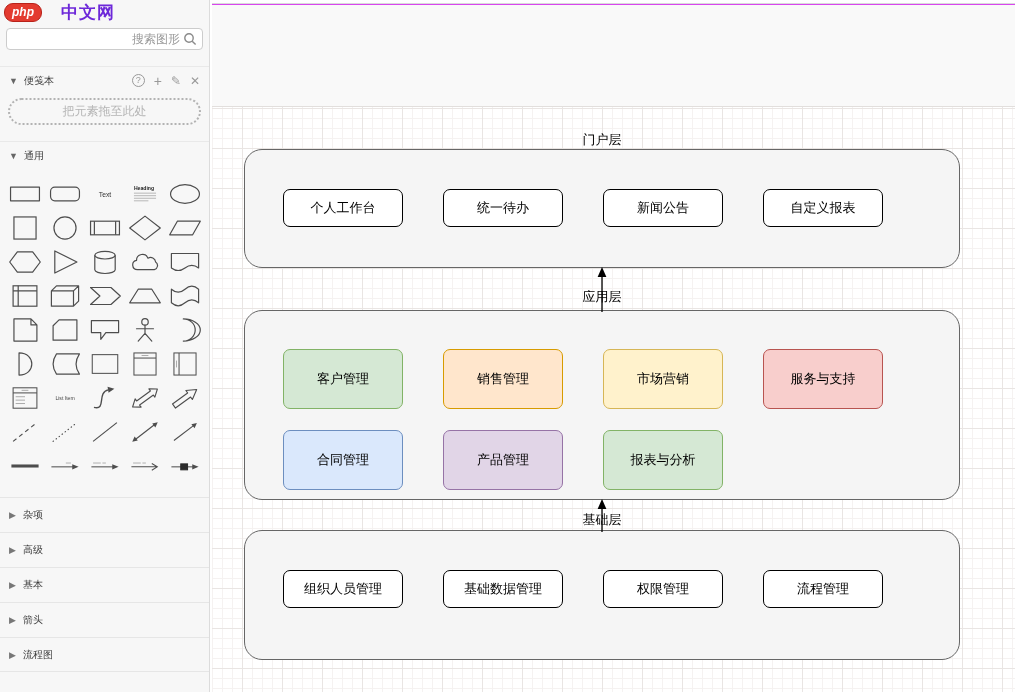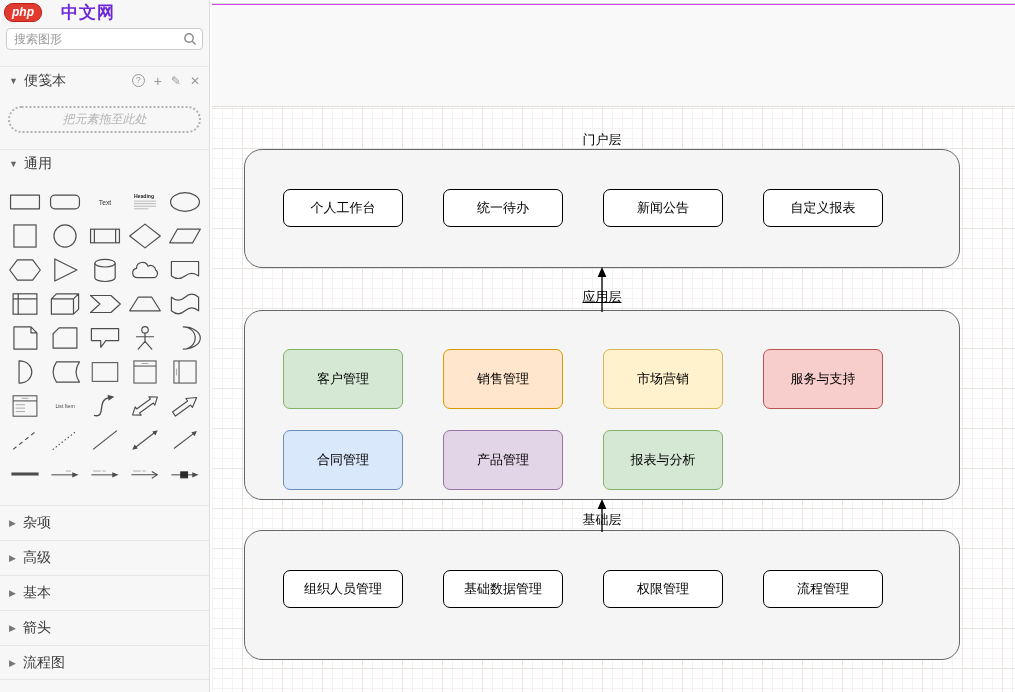--- a/index.html
+++ b/index.html
@@ -9,35 +9,35 @@
   
   .sidebar { position:absolute; left:0; top:0; width:210px; height:692px;
     background:#f7f7f7; border-right:1px solid #dcdcdc; z-index:10; }
   .logo-row { height:24px; display:flex; align-items:center; padding:2px 4px; }
   .logo-badge { background:#e33a2f; color:#fff; font-weight:bold; font-style:italic;
     font-size:12px; border-radius:9px; padding:1px 7px 2px; border:1px solid #b8221a;
     margin-right:19px; }
   .logo-text { font-size:17px; font-weight:bold; color:#6d28d9; letter-spacing:1px; }
   .search-row { position:relative; margin:4px 6px 0; }
   .search-input { width:100%; height:22px; border:1px solid #ccc; border-radius:4px;
-    background:#fff; font-size:12px; padding:0 22px 0 7px; color:#333; outline:none; }
+    background:#fff; font-size:12px; padding:0 22px 0 7px; color:#333; outline:none;text-align:right; }
   .search-input::placeholder { color:#9a9a9a; }
   .search-icon { position:absolute; right:6px; top:4px; }
   .section-header { display:flex; align-items:center; height:28px; padding:0 9px;
     border-top:1px solid #e9e9e9; margin-top:16px; }
   .tri { font-size:9px; color:#666; margin-right:6px; }
-  .sec-label { font-size:14px; color:#3b3b3b; }
+  .sec-label { font-size:10px; color:#3b3b3b; }
   .sp-icons { margin-left:auto; display:flex; align-items:center; gap:9px; color:#999; }
   .q-circle { width:13px; height:13px; border:1px solid #999; border-radius:50%;
     font-size:9px; line-height:11px; text-align:center; display:inline-block; }
   .sp-plus { font-size:14px; line-height:12px; }
   .sp-pencil { font-size:12px; }
   .sp-close { font-size:12px; }
-  .dropzone { margin:12px 8px 0; height:27px; border:2px dotted #b3b3b3; border-radius:15px;
-    display:flex; align-items:center; justify-content:center; font-size:12px; color:#b5b5b5;font-style:italic; }
+  .dropzone { margin:4px 8px 0; height:27px; border:2px dotted #b3b3b3; border-radius:15px;
+    display:flex; align-items:center; justify-content:center; font-size:12px; color:#b5b5b5; }
   .shape-grid { display:grid; grid-template-columns:repeat(5,40px); grid-auto-rows:34px;
     justify-content:center; padding:8px 0 14px; }
   .cell { display:flex; align-items:center; justify-content:center; cursor:grab; }
   .cell svg { display:block; }
   .collapsed-row { height:35px; display:flex; align-items:center; padding:0 9px;
     border-top:1px solid #e6e6e6; }
   .collapsed-row:last-child { border-bottom:1px solid #e6e6e6; }
   .tri-r { font-size:9px; color:#777; margin-right:7px; }
 
   
@@ -399,21 +399,21 @@
     <div class="node" style="left: 71px; top: 189px; width: 120px; height: 38px; background: rgb(255, 255, 255); border-color: rgb(0, 0, 0);">个人工作台</div>
     <div class="node" style="left: 231px; top: 189px; width: 120px; height: 38px; background: rgb(255, 255, 255); border-color: rgb(0, 0, 0);">统一待办</div>
     <div class="node" style="left: 391px; top: 189px; width: 120px; height: 38px; background: rgb(255, 255, 255); border-color: rgb(0, 0, 0);">新闻公告</div>
     <div class="node" style="left: 551px; top: 189px; width: 120px; height: 38px; background: rgb(255, 255, 255); border-color: rgb(0, 0, 0);">自定义报表</div>
 
     <svg class="flow-arrow" style="left:382px; top:265px;" width="16" height="48">
       <path d="M8,10 V47" stroke="#000" stroke-width="1.3" fill="none"></path>
       <path d="M8,2 L3.6,12 12.4,12 Z" fill="#000"></path>
     </svg>
 
-    <div class="layer-label" style="left:340px; top:288px;text-decoration:underline;">应用层</div>
+    <div class="layer-label" style="left:340px; top:288px;">应用层</div>
     <div class="layer-box" style="left: 32px; top: 310px; width: 716px; height: 190px; background: rgb(245, 245, 245); border-color: rgb(102, 102, 102);"></div>
     <div class="node" style="left: 71px; top: 349px; width: 120px; height: 60px; background: rgb(213, 232, 212); border-color: rgb(130, 179, 102);">客户管理</div>
     <div class="node" style="left: 231px; top: 349px; width: 120px; height: 60px; background: rgb(255, 230, 204); border-color: rgb(215, 155, 0);">销售管理</div>
     <div class="node" style="left: 391px; top: 349px; width: 120px; height: 60px; background: rgb(255, 242, 204); border-color: rgb(214, 182, 86);">市场营销</div>
     <div class="node" style="left: 551px; top: 349px; width: 120px; height: 60px; background: rgb(248, 206, 204); border-color: rgb(184, 84, 80);">服务与支持</div>
     <div class="node" style="left: 71px; top: 430px; width: 120px; height: 60px; background: rgb(218, 232, 252); border-color: rgb(108, 142, 191);">合同管理</div>
     <div class="node" style="left: 231px; top: 430px; width: 120px; height: 60px; background: rgb(225, 213, 231); border-color: rgb(150, 115, 166);">产品管理</div>
     <div class="node" style="left: 391px; top: 430px; width: 120px; height: 60px; background: rgb(213, 232, 212); border-color: rgb(130, 179, 102);">报表与分析</div>
 
     <svg class="flow-arrow" style="left:382px; top:497px;" width="16" height="36">

